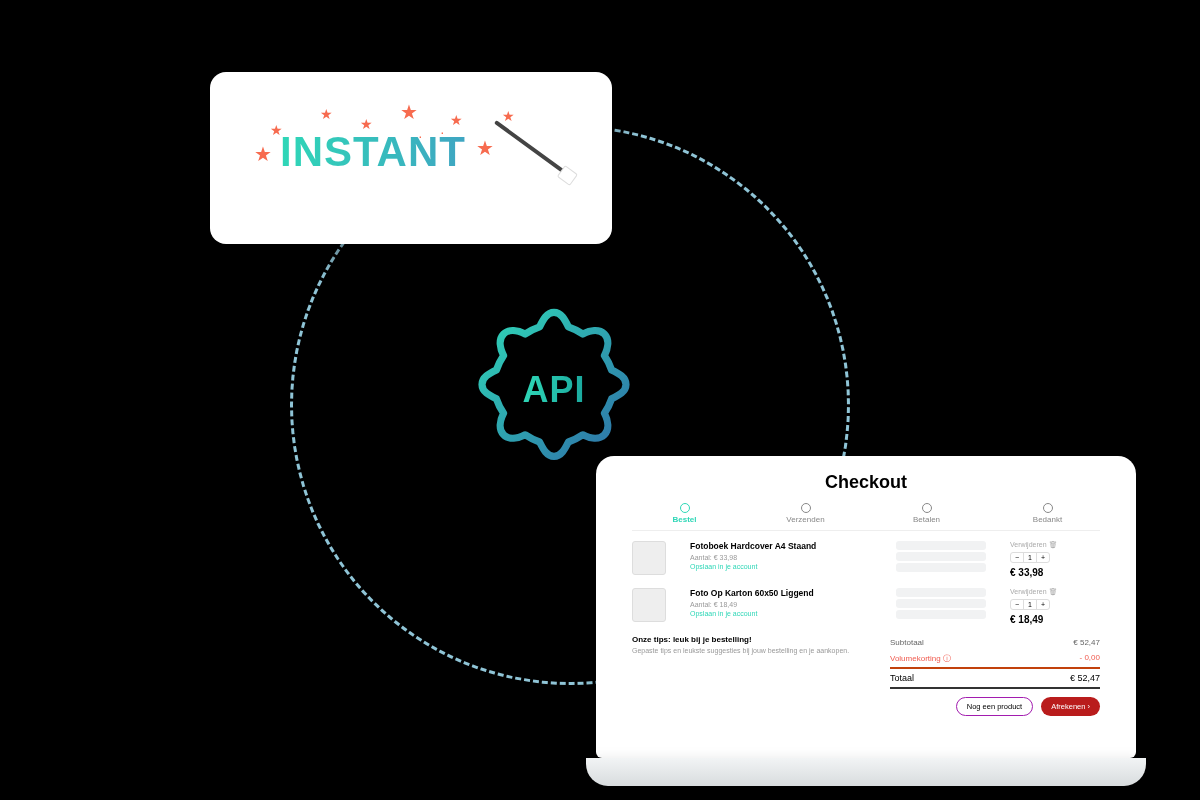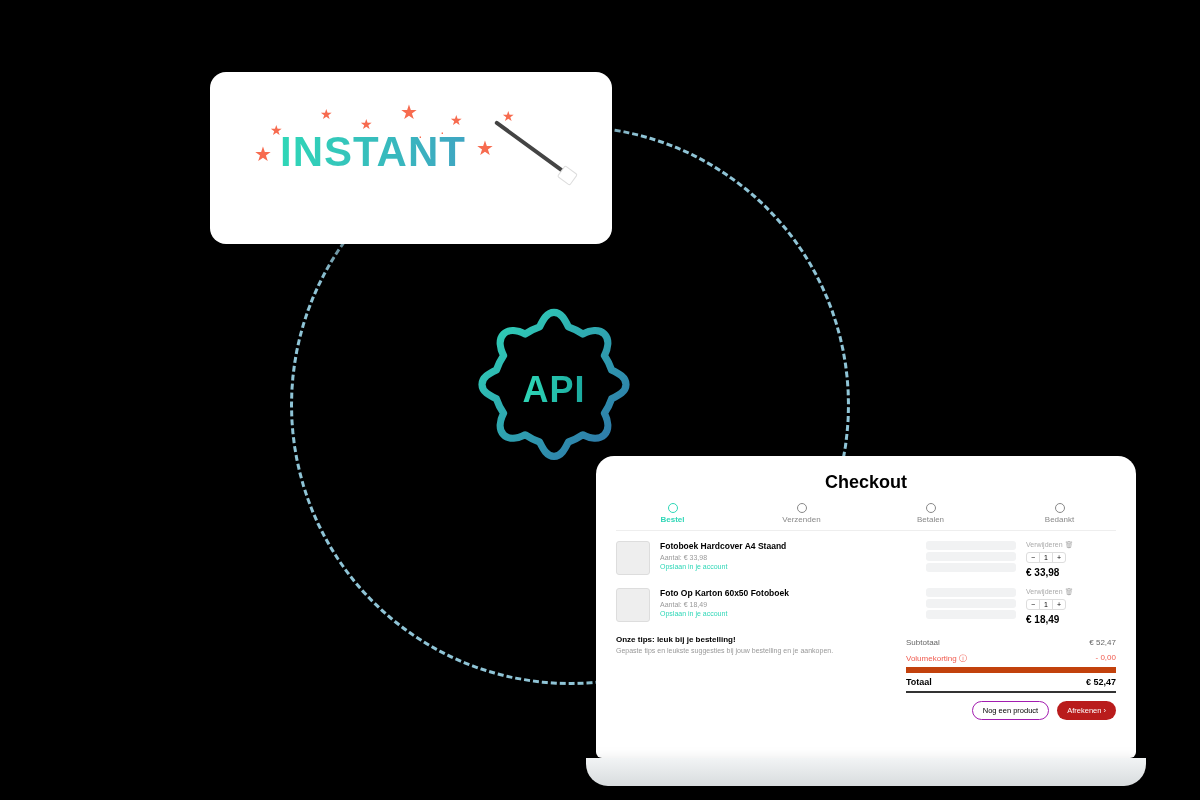--- a/index.html
+++ b/index.html
@@ -20,30 +20,30 @@
 .wand{position:absolute;right:30px;top:76px;width:96px;height:4px;background:#444;transform:rotate(36deg);border-radius:2px}
 .wand::after{content:"";position:absolute;right:-2px;top:-4px;width:14px;height:12px;background:#fff;border:1px solid #ddd;border-radius:2px}
 
 
 .gear-wrap{position:absolute;left:464px;top:300px;width:180px;height:180px;display:flex;align-items:center;justify-content:center}
 .gear svg{width:180px;height:180px}
 .api-label{position:absolute;font-size:36px;font-weight:800;letter-spacing:1px;background:linear-gradient(90deg,#2fd7b7,#1aa89e);-webkit-background-clip:text;background-clip:text;color:transparent}
 
 
 .laptop{position:absolute;right:54px;bottom:14px;width:560px;height:330px}
-.screen{position:absolute;left:10px;top:0;right:10px;bottom:28px;background:#fff;border-radius:18px 18px 6px 6px;box-shadow:0 6px 16px rgba(0,0,0,.2);padding:16px 20px;overflow:hidden}
+.screen{position:absolute;left:10px;top:0;right:10px;bottom:28px;background:#fff;border-radius:18px 18px 6px 6px;box-shadow:0 6px 16px rgba(0,0,0,.2);padding:16px 36px;overflow:hidden}
 .keyboard{position:absolute;left:0;right:0;bottom:0;height:28px;background:linear-gradient(180deg,#f2f4f5,#d8dcde);border-radius:0 0 22px 22px;box-shadow:0 8px 18px rgba(0,0,0,.25)}
 
 
 .co-title{text-align:center;font-size:18px;font-weight:600;margin-bottom:10px}
 .steps{display:flex;gap:16px;font-size:8px;color:#888;border-bottom:1px solid #eee;padding-bottom:6px;margin-bottom:10px}
 .step{flex:1;text-align:center}
 .step.active{color:#2fd7b7;font-weight:600}
 .step .dot{display:block;width:10px;height:10px;border:1.5px solid currentColor;border-radius:50%;margin:0 auto 2px}
-.item{display:flex;gap:10px;font-size:8px;margin-bottom:10px}
+.item{display:flex;gap:24px;font-size:8px;margin-bottom:10px}
 .thumb{width:34px;height:34px;background:#eee;border:1px solid #ddd;border-radius:3px;flex:none}
 .item-info{flex:1}
 .item-info .name{font-weight:600;font-size:8.5px;margin-bottom:2px}
 .item-info .meta{color:#999;font-size:7px;line-height:1.3}
 .item-info .link{color:#2fd7b7}
 .item-mid{width:90px;display:flex;flex-direction:column;gap:2px}
 .pill{background:#f1f2f3;border-radius:3px;height:9px}
 .item-right{width:90px;text-align:left}
 .del{color:#aaa;font-size:7px;margin-bottom:3px}
 .qty{display:inline-flex;align-items:center;border:1px solid #ddd;border-radius:3px;font-size:7px;margin-bottom:4px}
@@ -51,21 +51,21 @@
 .qty .v{border-left:1px solid #ddd;border-right:1px solid #ddd}
 .price{font-weight:700;font-size:10px}
 .totals-wrap{display:flex;gap:32px;align-items:flex-start;margin-top:6px}
 .tips{flex:1;font-size:7px}
 .tips .h{font-weight:700;font-size:8px;margin-bottom:2px}
 .tips .t{color:#999;line-height:1.3}
 .totals{width:210px;font-size:8px}
 .totals .row{display:flex;justify-content:space-between;padding:3px 0}
 .totals .sub{color:#666}
 .totals .disc{color:#f05b4f}
-.totals .total-row{border-top:6px solid #c2410c;border-bottom:2px solid #333;font-weight:700;font-size:9px;padding:4px 0}
+.totals .total-row{border-top:2px solid #c2410c;border-bottom:2px solid #333;font-weight:400;font-size:9px;padding:4px 0}
 .actions{display:flex;justify-content:flex-end;gap:8px;margin-top:8px}
 .btn{font-size:7.5px;padding:4px 10px;border-radius:12px;border:1px solid #a21caf;background:#fff}
 .btn.primary{background:#b91c1c;color:#fff;border:none;font-weight:400}
 </style>
 </head>
 <body>
 
 <div class="canvas">
 
   <div class="dashed-circle"></div>
@@ -133,21 +133,21 @@
               <span class="v">1</span>
               <span>+</span>
             </div>
           <div class="price">€ 33,98</div>
         </div>
       </div>
 
       <div class="item">
         <div class="thumb"></div>
         <div class="item-info">
-          <div class="name">Foto Op Karton 60x50 Fotoboek</div>
+          <div class="name">Foto Op Karton 60x50 Liggend</div>
           <div class="meta">Aantal: € 18,49</div>
           <div class="meta link">Opslaan in je account</div>
         </div>
         <div class="item-mid">
             <div class="pill"></div>
             <div class="pill"></div>
             <div class="pill"></div>
           </div>
         <div class="item-right">
           <div class="del"><span>Verwijderen</span> <span>🗑</span></div>

